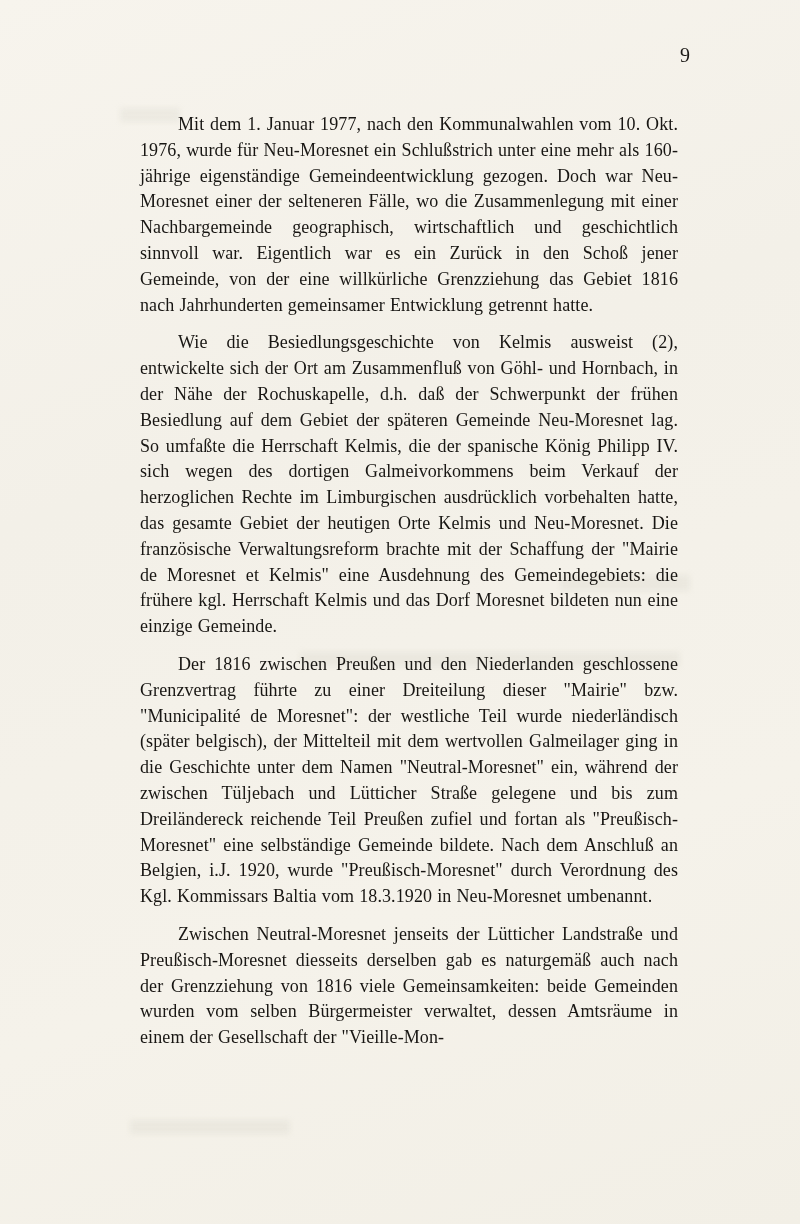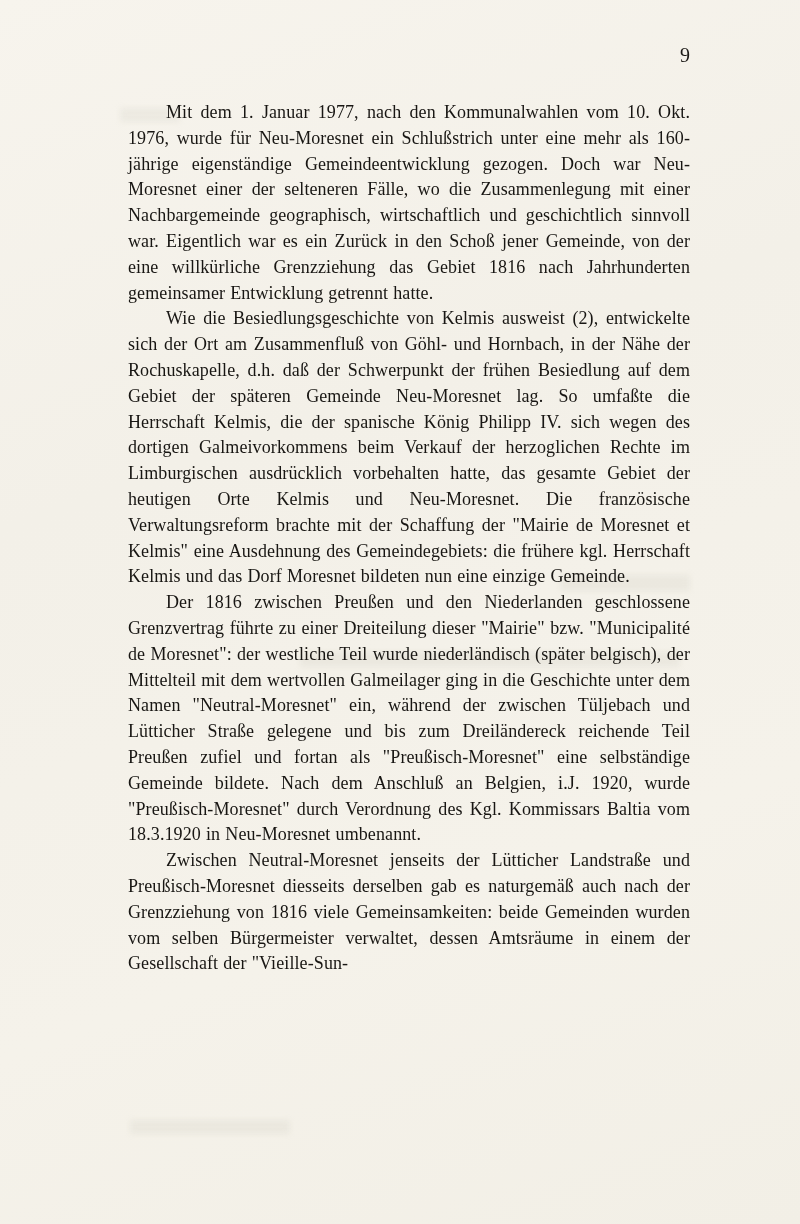--- a/index.html
+++ b/index.html
@@ -44,37 +44,37 @@
     left: 128px;
     top: 100px;
     width: 562px;
     font-size: 18px;
     line-height: 25.8px;
     color: #181613;
     text-align: justify;
     letter-spacing: 0.1px;
   }
   .text-block p {
-    margin: 0;
+    margin: 12px;
     text-indent: 38px;
     word-spacing: 0.5px;
   }
 </style>
 </head>
 <body>
 
 <div class="page">
 
   <div class="artifact a1"></div>
   <div class="artifact a2"></div>
   <div class="artifact a3"></div>
   <div class="artifact a4"></div>
 
   <div class="page-number">9</div>
 
   <div class="text-block">
     <p>Mit dem 1. Januar 1977, nach den Kommunalwahlen vom 10. Okt. 1976, wurde für Neu-Moresnet ein Schlußstrich unter eine mehr als 160-jährige eigenständige Gemeindeentwicklung gezogen. Doch war Neu-Moresnet einer der selteneren Fälle, wo die Zusammenlegung mit einer Nachbargemeinde geographisch, wirtschaftlich und geschichtlich sinnvoll war. Eigentlich war es ein Zurück in den Schoß jener Gemeinde, von der eine willkürliche Grenzziehung das Gebiet 1816 nach Jahrhunderten gemeinsamer Entwicklung getrennt hatte.</p>
     <p>Wie die Besiedlungsgeschichte von Kelmis ausweist (2), entwickelte sich der Ort am Zusammenfluß von Göhl- und Hornbach, in der Nähe der Rochuskapelle, d.h. daß der Schwerpunkt der frühen Besiedlung auf dem Gebiet der späteren Gemeinde Neu-Moresnet lag. So umfaßte die Herrschaft Kelmis, die der spanische König Philipp IV. sich wegen des dortigen Galmeivorkommens beim Verkauf der herzoglichen Rechte im Limburgischen ausdrücklich vorbehalten hatte, das gesamte Gebiet der heutigen Orte Kelmis und Neu-Moresnet. Die französische Verwaltungsreform brachte mit der Schaffung der "Mairie de Moresnet et Kelmis" eine Ausdehnung des Gemeindegebiets: die frühere kgl. Herrschaft Kelmis und das Dorf Moresnet bildeten nun eine einzige Gemeinde.</p>
     <p>Der 1816 zwischen Preußen und den Niederlanden geschlossene Grenzvertrag führte zu einer Dreiteilung dieser "Mairie" bzw. "Municipalité de Moresnet": der westliche Teil wurde niederländisch (später belgisch), der Mittelteil mit dem wertvollen Galmeilager ging in die Geschichte unter dem Namen "Neutral-Moresnet" ein, während der zwischen Tüljebach und Lütticher Straße gelegene und bis zum Dreiländereck reichende Teil Preußen zufiel und fortan als "Preußisch-Moresnet" eine selbständige Gemeinde bildete. Nach dem Anschluß an Belgien, i.J. 1920, wurde "Preußisch-Moresnet" durch Verordnung des Kgl. Kommissars Baltia vom 18.3.1920 in Neu-Moresnet umbenannt.</p>
-    <p>Zwischen Neutral-Moresnet jenseits der Lütticher Landstraße und Preußisch-Moresnet diesseits derselben gab es naturgemäß auch nach der Grenzziehung von 1816 viele Gemeinsamkeiten: beide Gemeinden wurden vom selben Bürgermeister verwaltet, dessen Amtsräume in einem der Gesellschaft der "Vieille-Sun-</p>
+    <p>Zwischen Neutral-Moresnet jenseits der Lütticher Landstraße und Preußisch-Moresnet diesseits derselben gab es naturgemäß auch nach der Grenzziehung von 1816 viele Gemeinsamkeiten: beide Gemeinden wurden vom selben Bürgermeister verwaltet, dessen Amtsräume in einem der Gesellschaft der "Vieille-Mon-</p>
   </div>
 
 </div>
 
 </body></html>

